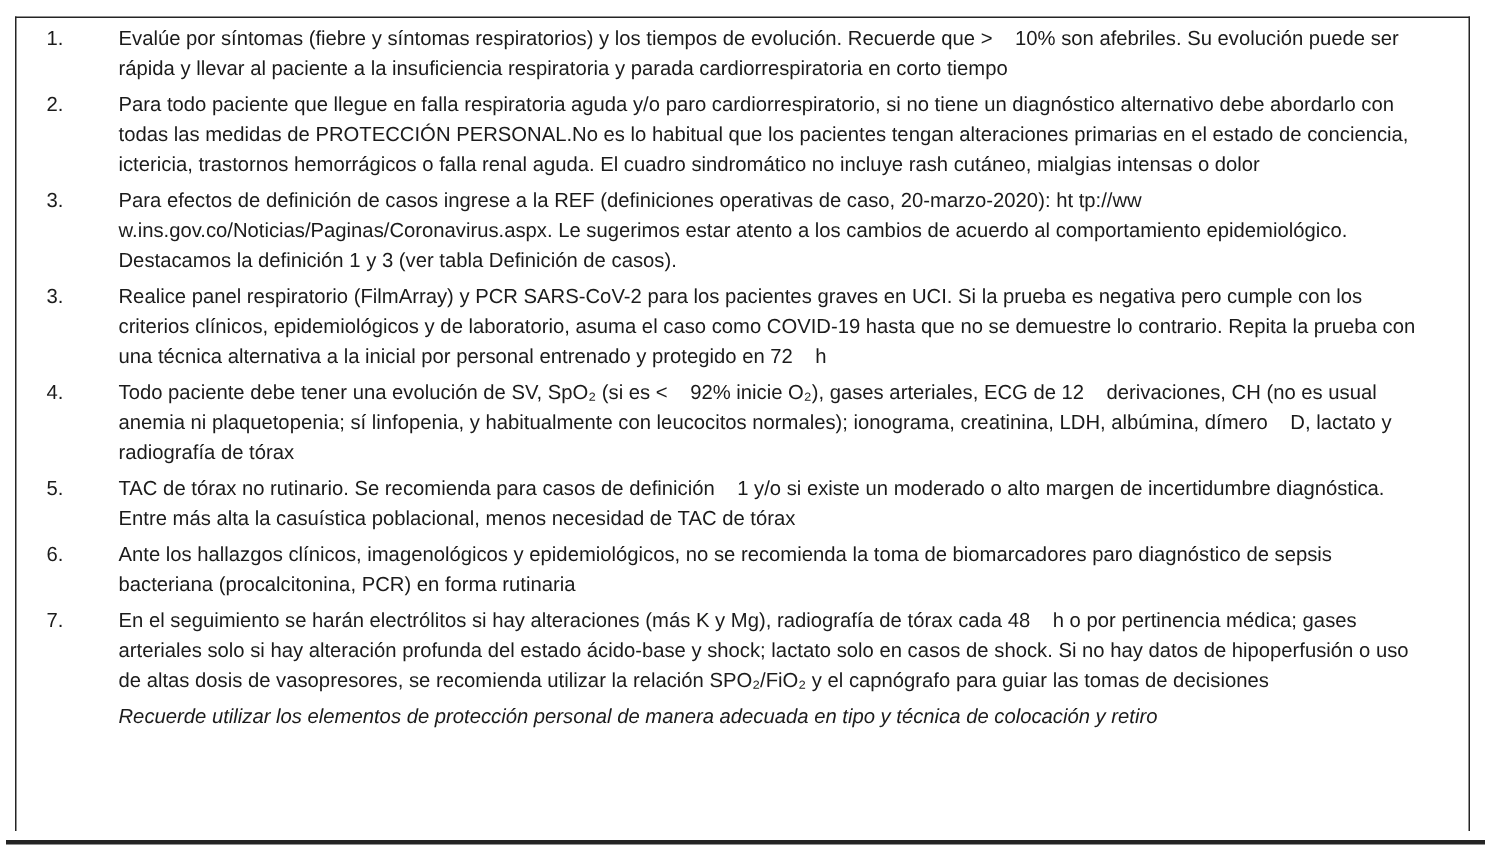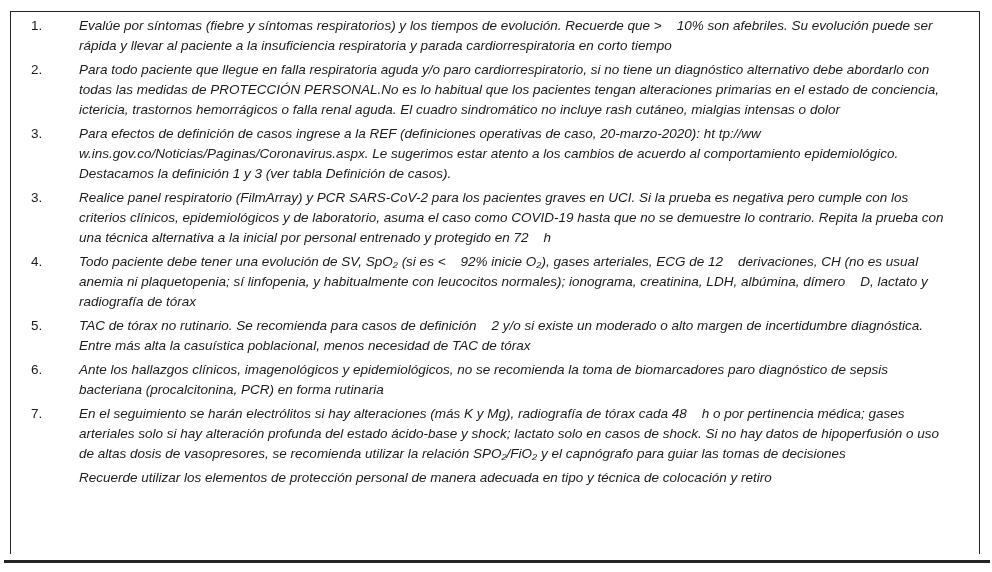--- a/index.html
+++ b/index.html
@@ -37,21 +37,20 @@
   }
   .num {
     flex: 0 0 68px;
     width: 68px;
     box-sizing: border-box;
     padding-left: 20px;
   }
   .text {
     flex: 1;
     white-space: pre-wrap;
-    font-style: italic;
   }
   .footnote-row {
     margin-bottom: 0;
   }
   .footnote-row .text {
     font-style: italic;
   }
   .bottom-rule {
     position: absolute;
     left: 4px;
@@ -87,21 +86,21 @@
     <div class="text">Realice panel respiratorio (FilmArray) y PCR SARS-CoV-2 para los pacientes graves en UCI. Si la prueba es negativa pero cumple con los criterios clínicos, epidemiológicos y de laboratorio, asuma el caso como COVID-19 hasta que no se demuestre lo contrario. Repita la prueba con una técnica alternativa a la inicial por personal entrenado y protegido en 72    h</div>
   </div>
 
   <div class="row">
     <div class="num">4.</div>
     <div class="text">Todo paciente debe tener una evolución de SV, SpO₂ (si es &lt;    92% inicie O₂), gases arteriales, ECG de 12    derivaciones, CH (no es usual anemia ni plaquetopenia; sí linfopenia, y habitualmente con leucocitos normales); ionograma, creatinina, LDH, albúmina, dímero    D, lactato y radiografía de tórax</div>
   </div>
 
   <div class="row">
     <div class="num">5.</div>
-    <div class="text">TAC de tórax no rutinario. Se recomienda para casos de definición    2 y/o si existe un moderado o alto margen de incertidumbre diagnóstica. Entre más alta la casuística poblacional, menos necesidad de TAC de tórax</div>
+    <div class="text">TAC de tórax no rutinario. Se recomienda para casos de definición    1 y/o si existe un moderado o alto margen de incertidumbre diagnóstica. Entre más alta la casuística poblacional, menos necesidad de TAC de tórax</div>
   </div>
 
   <div class="row">
     <div class="num">6.</div>
     <div class="text">Ante los hallazgos clínicos, imagenológicos y epidemiológicos, no se recomienda la toma de biomarcadores paro diagnóstico de sepsis bacteriana (procalcitonina, PCR) en forma rutinaria</div>
   </div>
 
   <div class="row">
     <div class="num">7.</div>
     <div class="text">En el seguimiento se harán electrólitos si hay alteraciones (más K y Mg), radiografía de tórax cada 48    h o por pertinencia médica; gases arteriales solo si hay alteración profunda del estado ácido-base y shock; lactato solo en casos de shock. Si no hay datos de hipoperfusión o uso de altas dosis de vasopresores, se recomienda utilizar la relación SPO₂/FiO₂ y el capnógrafo para guiar las tomas de decisiones</div>

